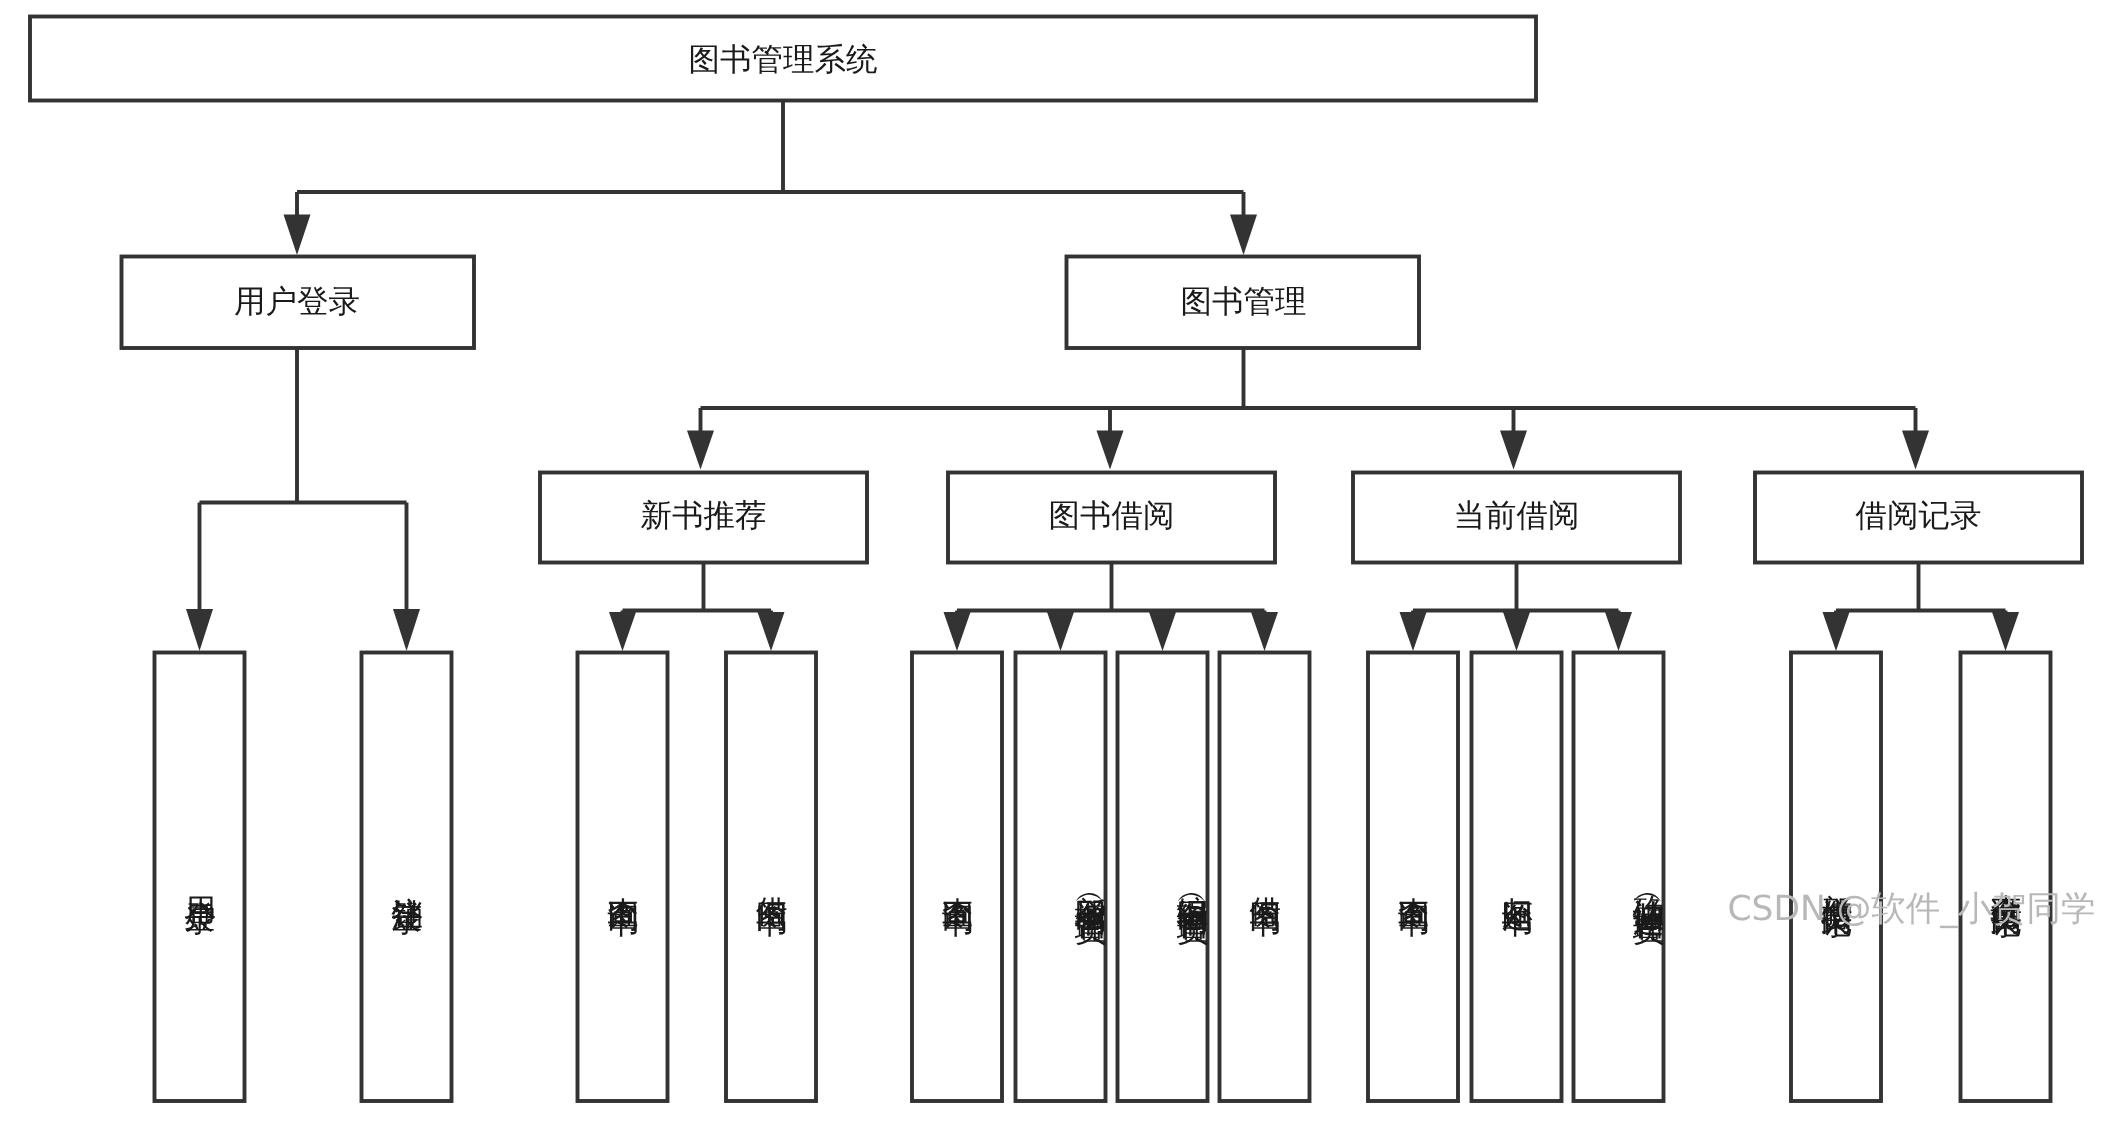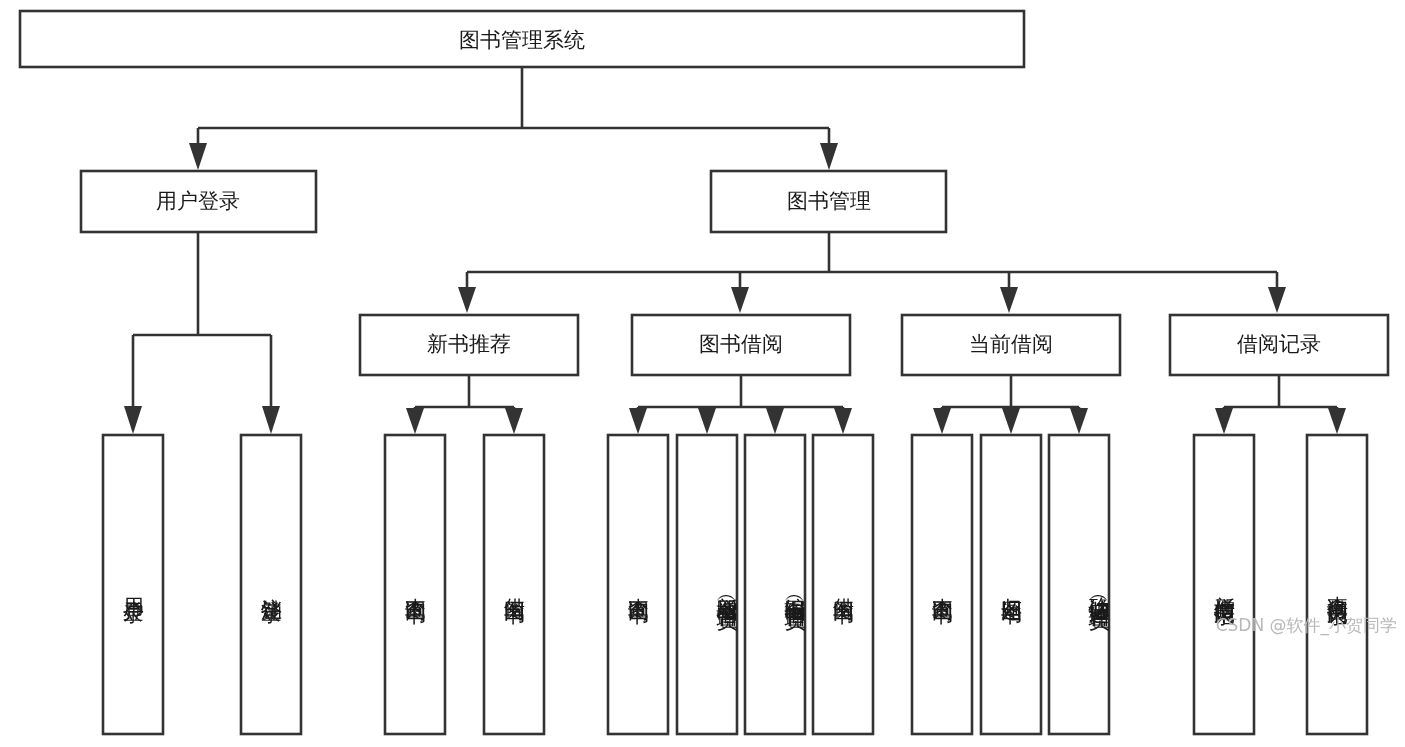--- a/index.html
+++ b/index.html
@@ -62,23 +62,23 @@
     align-items: flex-start;
     justify-content: center;
     pointer-events: none;
   }
   .leaf-label.centered {
     align-items: center;
   }
   .watermark {
     position: absolute;
     right: 8px;
-    bottom: 4px;
-    font-family: "DejaVu Sans", "Liberation Sans", sans-serif;
-    font-size: 17px;
+    bottom: 20px;
+    font-family: "DejaVu Sans", "Liberation Sans", sans-serif;
+    font-size: 23px;
     color: #b8b8b8;
     white-space: nowrap;
     margin-top: 18px;
   }
 </style>
 </head>
 <body>
 
 <div id="diagram-root">
 

